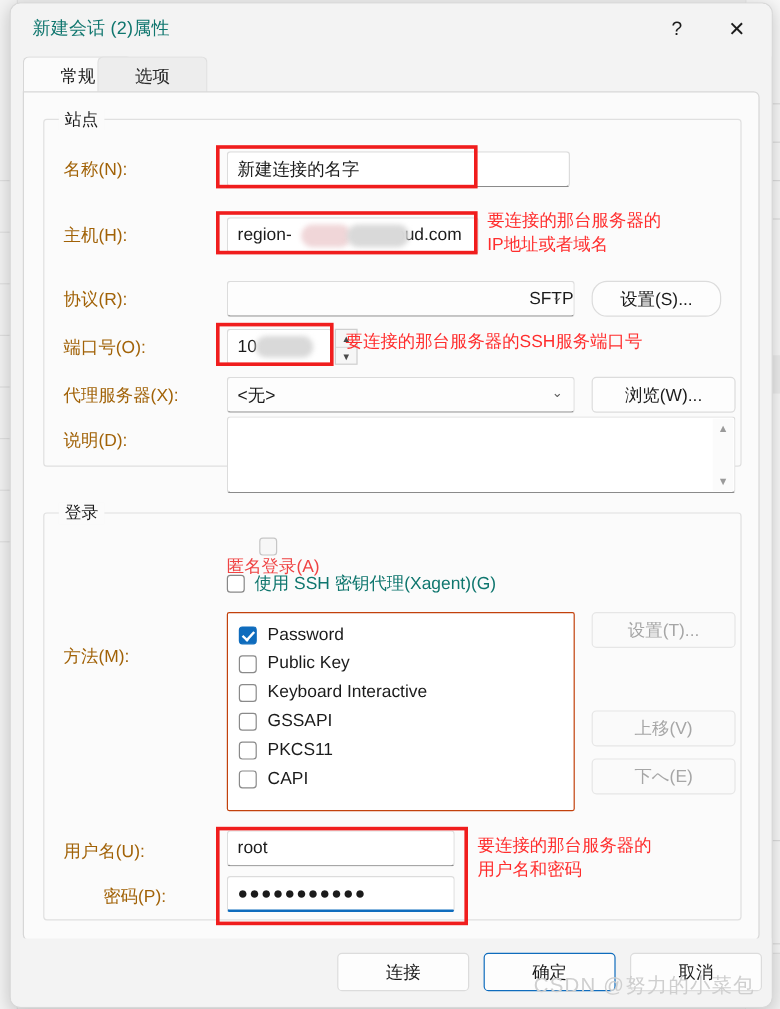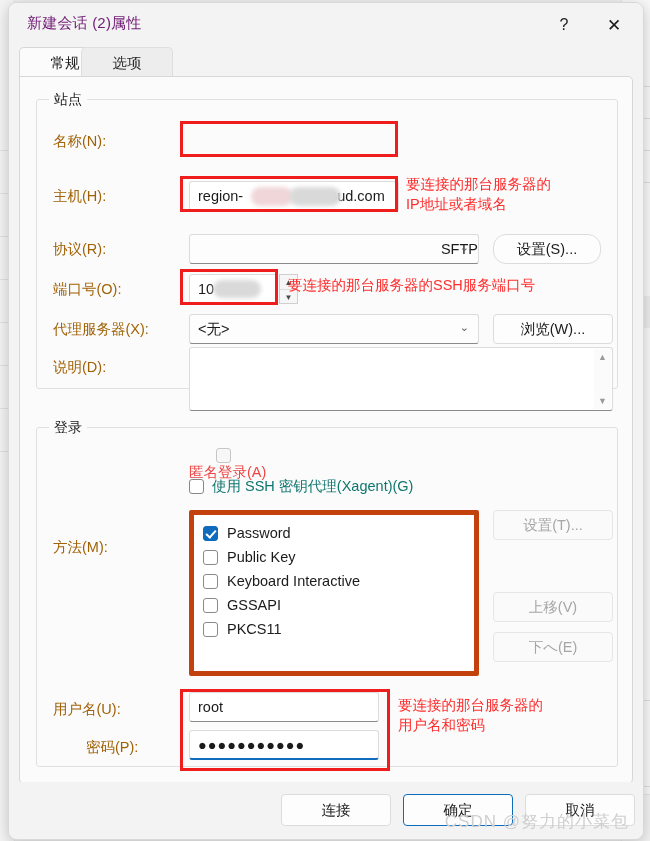--- a/index.html
+++ b/index.html
@@ -29,21 +29,21 @@
   .bg-bottom-tile{position:absolute;right:0;bottom:0;width:28px;height:46px;background:#f1f1f1;border-top:1px solid #e2e2e2;}
 
   
   #dialog{
     position:absolute;left:8px;top:2px;width:634px;height:836px;
     background:#f3f3f3;border:1px solid #d8d8d8;border-radius:9px;
     box-shadow:0 3px 14px rgba(0,0,0,.20);
     overflow:hidden;
   }
   .titlebar{height:44px;position:relative;background:#f3f3f3;}
-  .title-text{position:absolute;left:18px;top:11px;font-size:15px;color:#701a75;letter-spacing:.2px;}
+  .title-text{position:absolute;left:18px;top:11px;font-size:15px;color:#0f766e;letter-spacing:.2px;}
   .caption-btn{position:absolute;top:0;width:46px;height:32px;display:flex;align-items:center;justify-content:center;color:#1b1b1b;font-size:15px;}
   .caption-btn.help{right:56px;top:6px;font-size:16px;}
   .caption-btn.close{right:6px;top:6px;font-size:17px;}
 
   
   .tabstrip{position:absolute;left:10px;top:44px;height:30px;}
   .tab{position:absolute;top:0;height:30px;padding:0 14px;font-size:14.5px;color:#1b1b1b;display:flex;align-items:center;}
   .tab.active{background:#fbfbfb;border:1px solid #d7d7d7;border-bottom:none;border-radius:5px 5px 0 0;}
   .tab.inactive{background:#ededed;border:1px solid #dedede;border-bottom:none;border-radius:5px 5px 0 0;color:#2b2b2b;}
 
@@ -85,21 +85,21 @@
   .ta-sb{position:absolute;right:1px;top:1px;bottom:1px;width:17px;background:#fbfbfb;display:flex;flex-direction:column;justify-content:space-between;align-items:center;padding:3px 0;box-sizing:border-box;}
   .ta-sb span{font-size:9px;color:#9a9a9a;}
 
   
   .cb{position:absolute;display:flex;align-items:center;font-size:14.5px;color:#0f766e;}
   .cb .box{width:15px;height:15px;border:1px solid #888;border-radius:3px;background:#fff;margin-right:8px;box-sizing:border-box;flex:none;}
   .cb.disabled{color:#ef4444;flex-direction:column;}
   .cb.disabled .box{border-color:#c6c6c6;background:#f7f7f7;}
 
   
-  .listbox{position:absolute;background:#fff;border:5px solid #c2410c;border-radius:2px;box-sizing:border-box;}
+  .listbox{position:absolute;background:#fff;border:1px solid #c2410c;border-radius:2px;box-sizing:border-box;}
   .listbox .row{position:relative;height:24px;display:flex;align-items:center;padding-left:9px;font-size:14.5px;color:#1b1b1b;}
   .listbox .row .box{width:15px;height:15px;border:1px solid #8a8a8a;border-radius:3px;background:#fff;margin-right:9px;box-sizing:border-box;flex:none;}
   .listbox .row.checked .box{background:#0f6cbd;border-color:#0f6cbd;position:relative;}
   .listbox .row.checked .box::after{content:"";position:absolute;left:4px;top:1px;width:4px;height:8px;border:solid #fff;border-width:0 2px 2px 0;transform:rotate(42deg);}
 
   
   .redbox{position:absolute;border:3px solid #f01d1d;box-sizing:border-box;pointer-events:none;}
   .anno{position:absolute;color:#ff2d2d;font-size:14.5px;line-height:20px;white-space:pre-line;}
 
   
@@ -165,20 +165,21 @@
     <div class="tab active" style="left:0;width:62px;justify-content:center;">常规</div>
     <div class="tab inactive" style="left:62px;width:62px;justify-content:center;">选项</div>
   </div>
 
   <div class="panel">
 
     <div class="group" style="left:16px;top:22px;width:580px;height:288px;">
       <div class="group-title">站点</div>
 
       <div class="lbl" style="left:16px;top:32px;">名称(N):</div>
+      <div class="tfield" style="left:152px;top:26px;width:286px;height:30px;">新建连接的名字</div>
 
       <div class="lbl" style="left:16px;top:87px;">主机(H):</div>
       <div class="tfield" style="left:152px;top:81px;width:210px;height:30px;">
         <span>region-</span>
           <span style="display:inline-block;width:86px;"></span>
           <span>oud.com</span>
       </div>
       <div class="blur pink" style="left:214px;top:87px;width:42px;height:19px;"></div>
       <div class="blur" style="left:252px;top:87px;width:52px;height:19px;"></div>
 
@@ -243,20 +244,24 @@
           <span>Keyboard Interactive</span>
         </div>
         <div class="row">
           <span class="box"></span>
           <span>GSSAPI</span>
         </div>
         <div class="row">
           <span class="box"></span>
           <span>PKCS11</span>
         </div>
+        <div class="row">
+          <span class="box"></span>
+          <span>CAPI</span>
+        </div>
       </div>
 
       <div class="btn disabled" style="left:456px;top:82px;width:120px;height:30px;">设置(T)...</div>
       <div class="btn disabled" style="left:456px;top:164px;width:120px;height:30px;">上移(V)</div>
       <div class="btn disabled" style="left:456px;top:204px;width:120px;height:30px;">下へ(E)</div>
 
       <div class="lbl" style="left:16px;top:272px;">用户名(U):</div>
       <div class="tfield" style="left:152px;top:264px;width:190px;height:30px;">root</div>
 
       <div class="lbl" style="left:16px;top:310px;margin-left:33px;">密码(P):</div>

